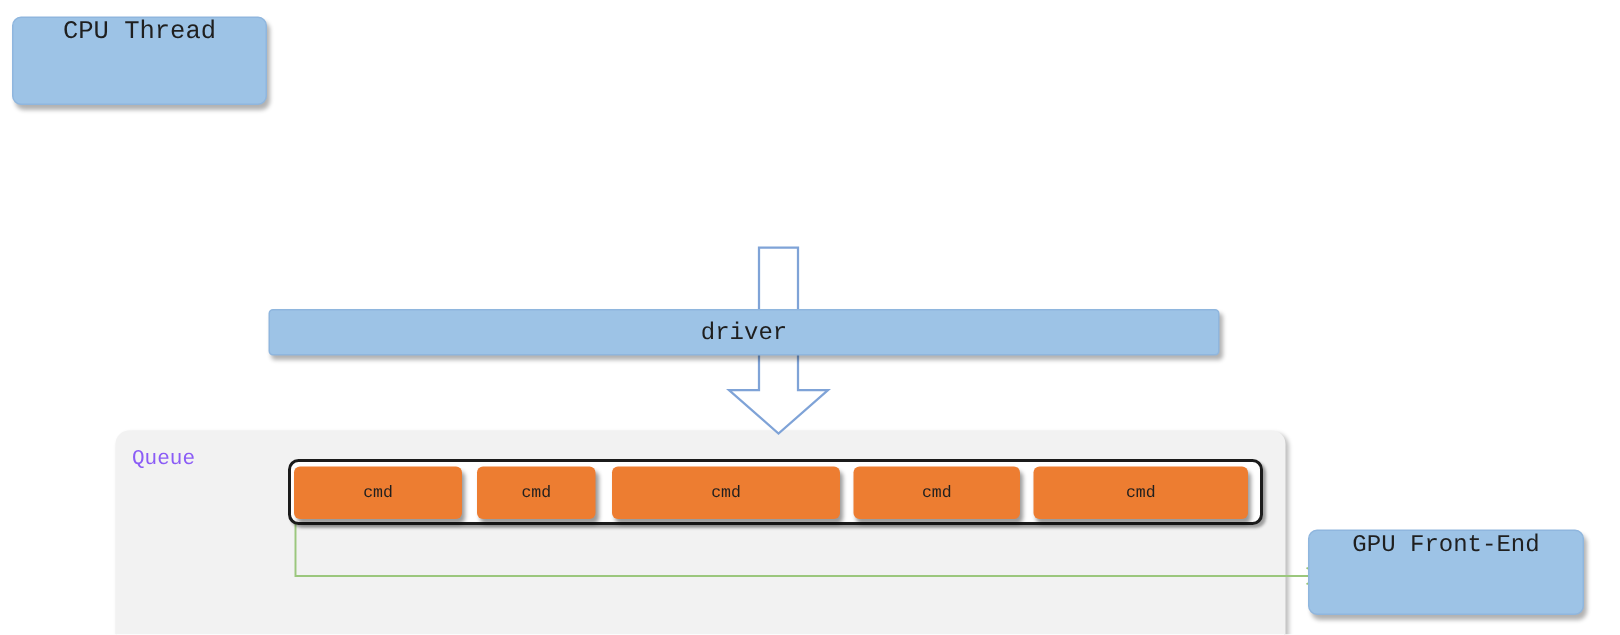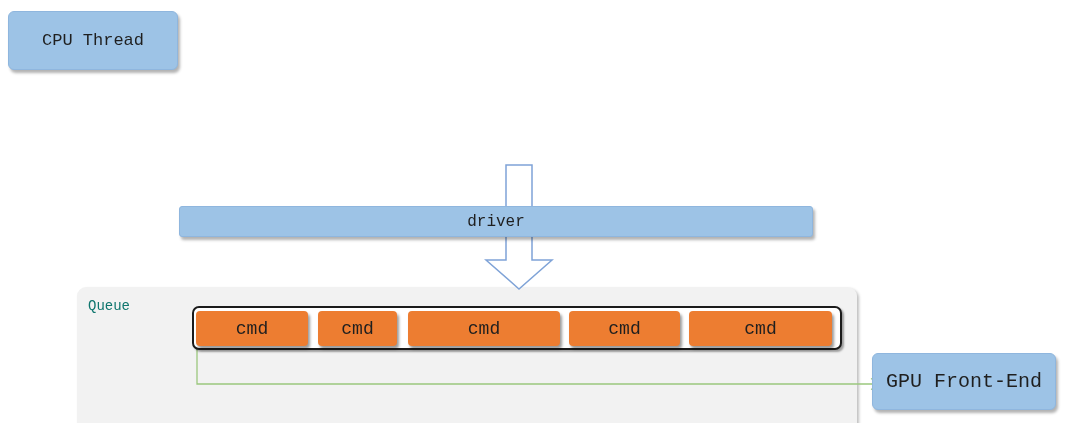--- a/index.html
+++ b/index.html
@@ -11,26 +11,26 @@
     font-family:"Liberation Mono","DejaVu Sans Mono",monospace;
     color:#1f1f1f;
   }
   
   .blue-node{
     position:absolute;
     background:#9DC3E6;
     border:1px solid #8FB6DE;
     border-radius:6px;
     box-shadow:2px 3px 3px rgba(0,0,0,0.30);
-    display:flex;align-items:center;justify-content:center;
+    display:flex;justify-content:center;
     box-sizing:border-box;
     z-index:3;
   }
   .cpu-node{left:8px;top:11px;width:170px;height:59px;font-size:17px;}
-  .gpu-node{left:872px;top:353px;width:184px;height:57px;font-size:20px;}
+  .gpu-node{left:872px;top:353px;width:184px;height:57px;font-size:16px;}
   .driver-bar{
     position:absolute;
     left:179px;top:206px;width:634px;height:31px;
     background:#9DC3E6;
     border:1px solid #8FB6DE;
     border-radius:3px;
     box-shadow:2px 3px 3px rgba(0,0,0,0.30);
     display:flex;align-items:center;justify-content:center;
     box-sizing:border-box;
     font-size:16px;
@@ -42,41 +42,41 @@
     left:77px;top:287px;width:780px;height:150px;
     background:#F2F2F2;
     border-radius:9px;
     box-shadow:2px 2px 3px rgba(0,0,0,0.25);
     z-index:1;
   }
   .queue-label{
     position:absolute;
     left:11px;top:11px;
     font-size:14px;
-    color:#0f766e;
+    color:#8b5cf6;
   }
   
   .cmd-container{
     position:absolute;
     left:192px;top:306px;width:650px;height:44px;
     background:#ffffff;
     border:2px solid #1b1b1b;
     border-radius:7px;
     box-shadow:2px 2px 2px rgba(0,0,0,0.35);
     box-sizing:border-box;
     z-index:3;
   }
   .cmd-box{
     position:absolute;
     top:311px;height:35px;
     background:#ED7D31;
     border-radius:4px;
     box-shadow:2px 3px 3px rgba(0,0,0,0.40);
     display:flex;align-items:center;justify-content:center;
-    font-size:18px;
+    font-size:11px;
     z-index:4;
   }
   .cmd-1{left:196px;width:112px;}
   .cmd-2{left:318px;width:79px;}
   .cmd-3{left:408px;width:152px;}
   .cmd-4{left:569px;width:111px;}
   .cmd-5{left:689px;width:143px;}
   .overlay-svg{
     position:absolute;left:0;top:0;width:1080px;height:423px;
     pointer-events:none;

